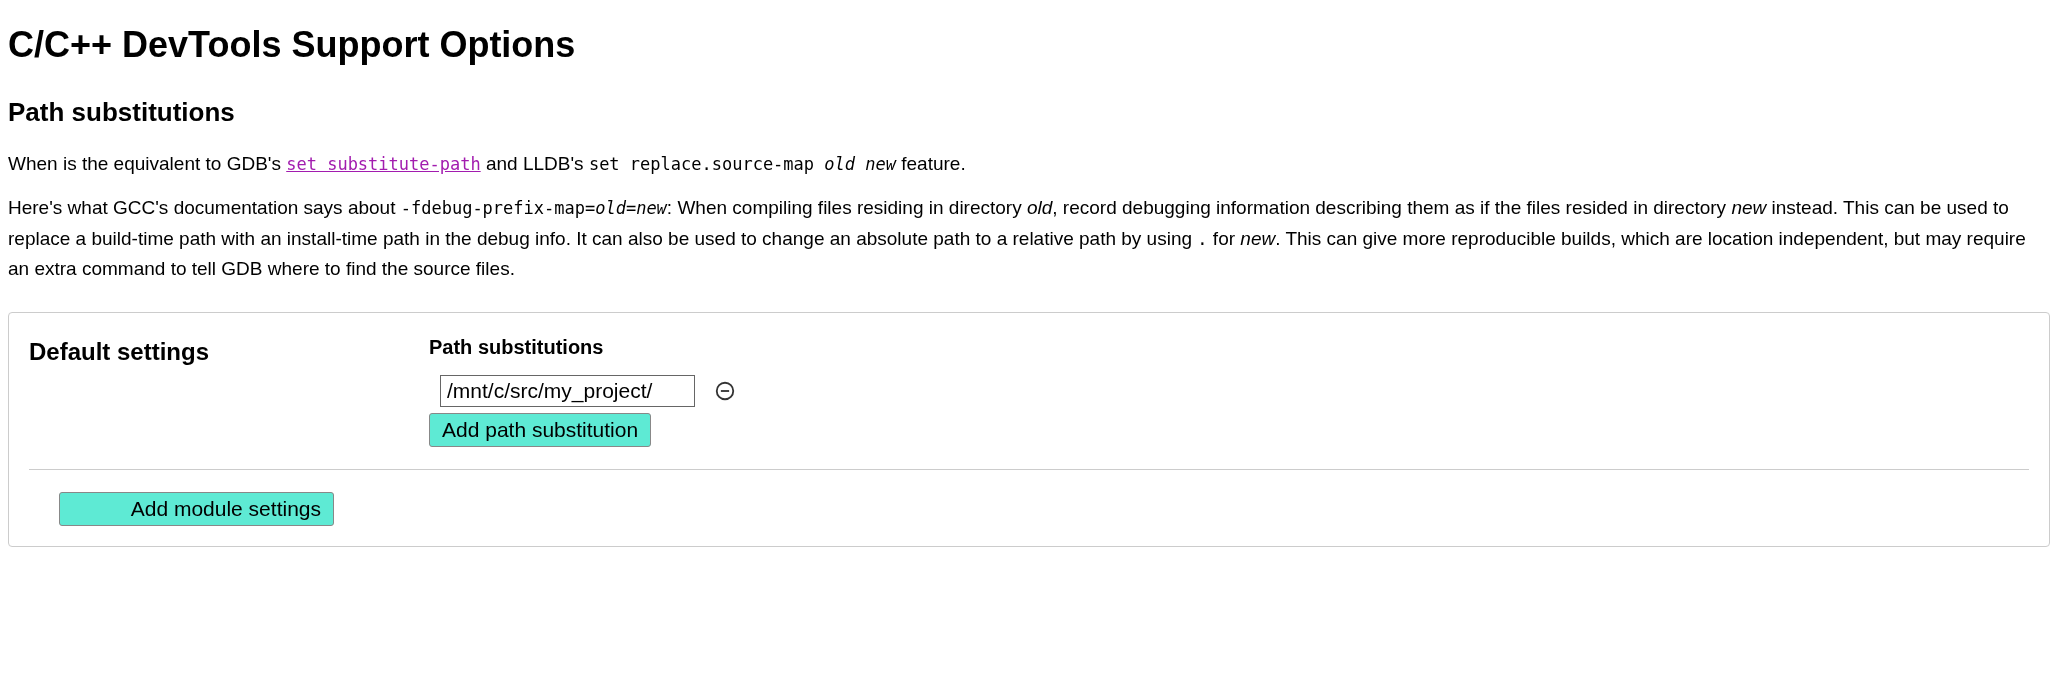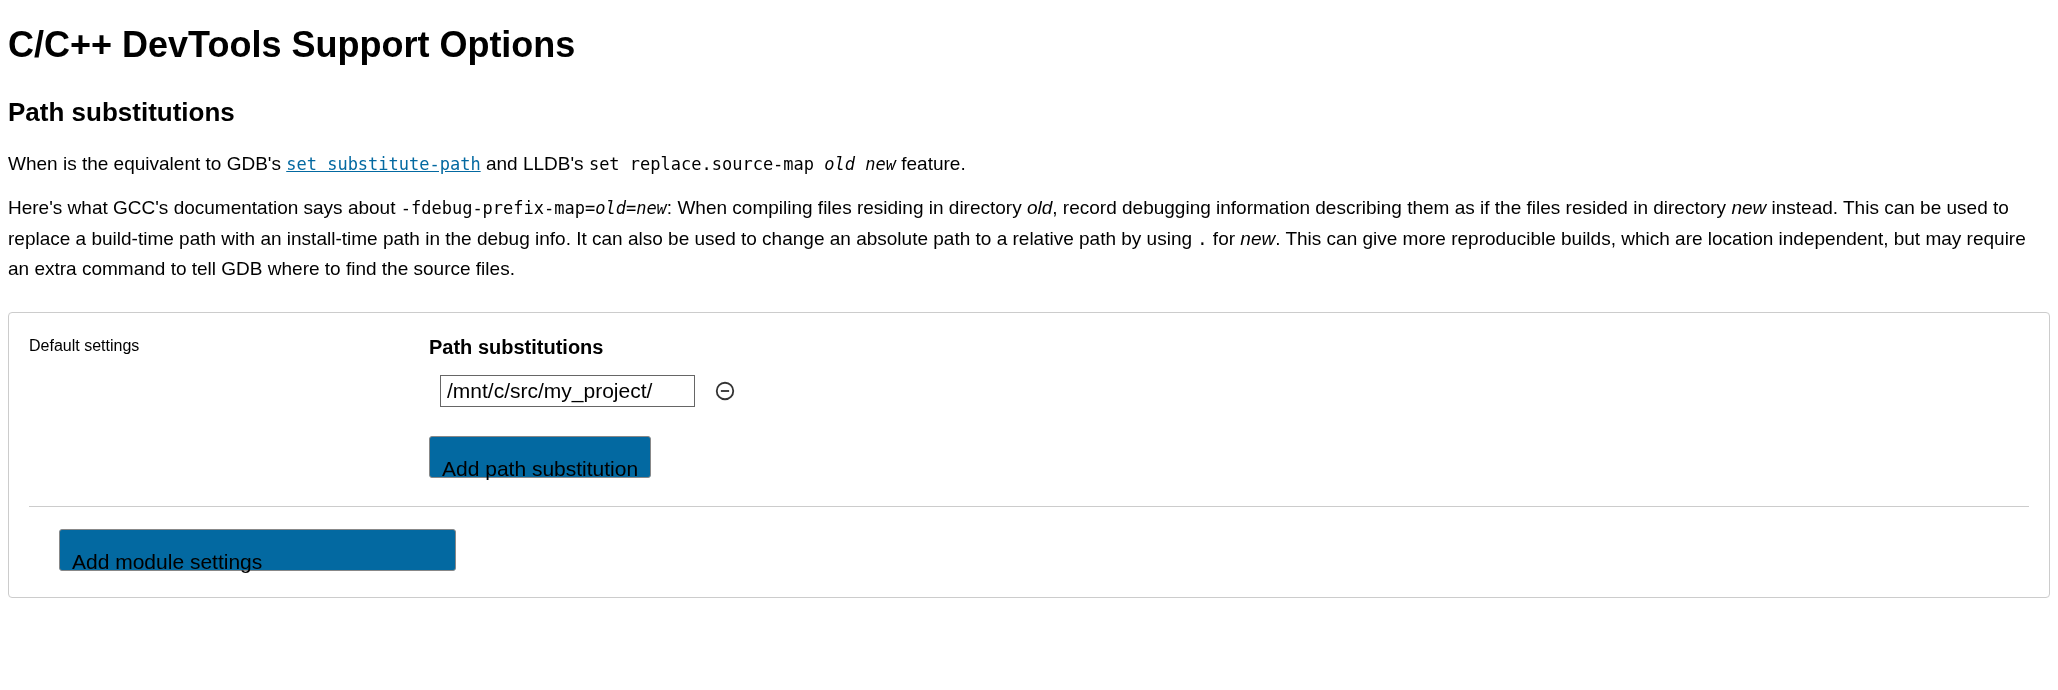--- a/index.html
+++ b/index.html
@@ -24,72 +24,72 @@
     }
     p {
       margin: 14px 0;
       line-height: 1.6;
     }
     code {
       font-family: Consolas, monospace;
       font-size: 17px;
     }
     a {
-      color: #0369a1;
+      color: #a21caf;
     }
     em, .italic {
       font-style: italic;
       text-align: center;
     }
     .settings-box {
       border: 1px solid #ccc;
       border-radius: 4px;
       padding: 20px;
       margin-top: 28px;
     }
     .settings-row {
       display: flex;
       align-items: flex-start;
       gap: 0;
     }
     .left-col {
       width: 400px;
-      font-weight: 400;
-      font-size: 16px;
+      font-weight: 700;
+      font-size: 24px;
       padding-top: 2px;
     }
     .right-col {
       flex: 1;
     }
     .right-col-label {
       font-weight: 600;
       font-size: 20px;
       margin-bottom: 14px;
     }
     .input-row {
       display: flex;
       align-items: center;
       gap: 18px;
-      margin-bottom: 29px;
+      margin-bottom: 6px;
       padding-left: 11px;
     }
     input[type="text"] {
       font-family: Arial, sans-serif;
       font-size: 21px;
       padding: 2px 6px;
       border: 1px solid #666;
       height: 32px;
       width: 255px;
     }
     button {
       font-family: Arial, sans-serif;
       font-size: 21px;
-      padding: 20px 12px;
+      padding: 4px 12px;
       border: 1px solid #888;
-      background: #0369a1;
+      background: #5eead4;
       border-radius: 3px;
       cursor: pointer;
       height: 34px;
     }
     .remove-icon {
       width: 24px;
       height: 24px;
       display: inline-flex;
       align-items: center;
       justify-content: center;
@@ -101,22 +101,22 @@
     }
     hr.divider {
       border: none;
       border-top: 1px solid #ccc;
       margin: 22px 0;
     }
     .bottom-button-row {
       padding-left: 30px;
     }
     .bottom-button-row button {
-      width: 397px;
-      text-align: left;
+      width: 275px;
+      text-align: right;
     }
   </style>
 </head>
 <body>
 
 <h1>C/C++ DevTools Support Options</h1>
 
 <h2>Path substitutions</h2>
 
 <p>

